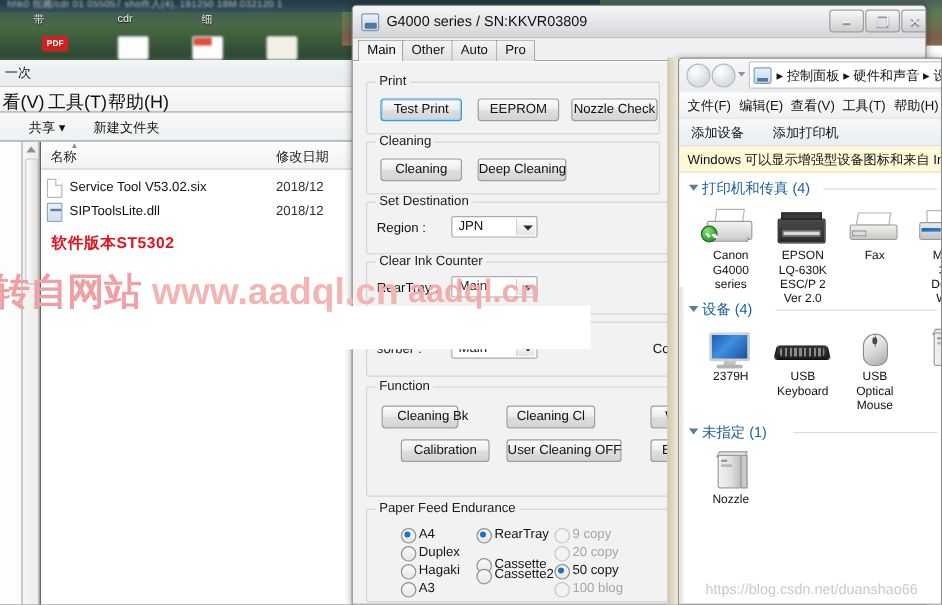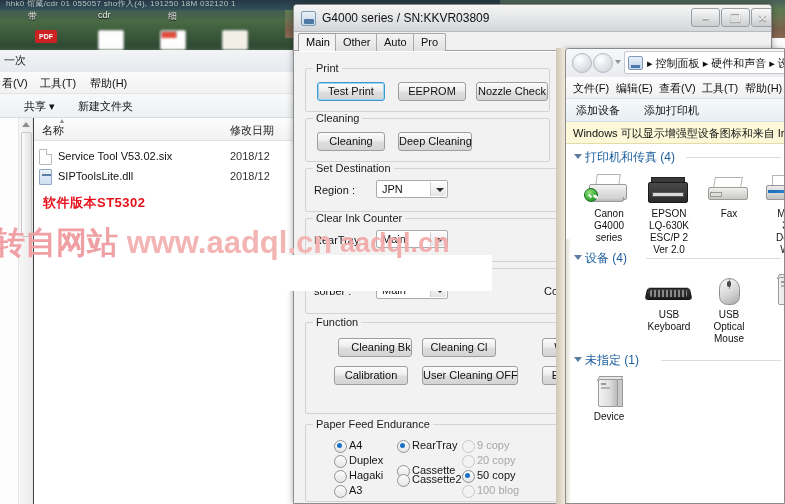--- a/index.html
+++ b/index.html
@@ -71,21 +71,21 @@
     position:absolute; left:0; top:0; width:296px; height:22px;
     background:linear-gradient(180deg,#f2f4f6 0%,#e6eaee 100%);
     filter: blur(.6px);
   }
   .exp-addr-txt { position:absolute; left:4px; top:3px; color:#1a1a1a; font-size:11px; }
   .exp-menubar {
     position:absolute; left:0; top:22px; width:296px; height:22px;
     background:linear-gradient(180deg,#fbfbfb 0%,#f1f1f1 100%);
     border-bottom:1px solid #e3e3e3;
   }
-  .exp-menubar .mi { position:absolute; top:4px; font-size:11px; color:#111; }
+  .exp-menubar .mi { position:absolute; top:4px; font-size:15px; color:#111; }
   .exp-toolbar {
     position:absolute; left:0; top:44px; width:296px; height:24px;
     background:linear-gradient(180deg,#f7f9fa 0%,#eef1f3 100%);
     border-bottom:1px solid #d9dde0;
   }
   .exp-toolbar .ti { position:absolute; top:5px; font-size:11px; color:#111; }
   .exp-colhdr {
     position:absolute; left:34px; top:68px; width:262px; height:23px;
     background:linear-gradient(180deg,#fdfdfd 0%,#f2f2f2 100%);
     border-bottom:1px solid #e0e0e0;
@@ -479,21 +479,21 @@
       <div class="lbl" style="left:20px;top:233px;">sorber :</div>
       <div class="combo" style="left:82px;top:229px;width:72px;">
         <div class="cv">Main</div>
         <div class="arrowbox"></div>
       </div>
       <div class="lbl" style="left:250px;top:233px;">Count</div>
 
       <div class="grp" style="left:11px;top:270px;width:462px;height:92px;">
         <div class="lg">Function</div>
       </div>
-      <div class="btn" style="left:44px;top:286px;width:74px;padding-left:12px;">Cleaning Bk</div>
+      <div class="btn" style="left:24px;top:286px;width:64px;padding-left:12px;">Cleaning Bk</div>
       <div class="btn" style="left:128px;top:286px;width:74px;">Cleaning Cl</div>
       <div class="btn" style="left:248px;top:286px;width:44px;">Writ</div>
       <div class="btn" style="left:40px;top:314px;width:74px;">Calibration</div>
       <div class="btn" style="left:128px;top:314px;width:96px;">User Cleaning OFF</div>
       <div class="btn" style="left:248px;top:314px;width:44px;">Error</div>
 
       <div class="grp" style="left:11px;top:372px;width:462px;height:78px;">
         <div class="lg">Paper Feed Endurance</div>
       </div>
 
@@ -600,20 +600,28 @@
         <div class="cap">Doc</div>
         <div class="cap">W</div>
       </div>
 
       <div class="cp-sechdr" style="top:105px;">
         <div class="tri"></div>
         <div class="st">设备 (4)</div>
         <div class="rule" style="left:80px;width:135px;"></div>
       </div>
 
+      <div class="cp-item" style="left:14px;top:127px;">
+        <div class="cp-artbox">
+          <div class="mon-screen"></div>
+            <div class="mon-stand"></div>
+            <div class="mon-base"></div>
+        </div>
+        <div class="cap">2379H</div>
+      </div>
 
       <div class="cp-item" style="left:74px;top:127px;">
         <div class="cp-artbox">
           <div class="kb-body"></div>
             <div class="kb-keys"></div>
         </div>
         <div class="cap">USB</div>
         <div class="cap">Keyboard</div>
       </div>
 
@@ -645,19 +653,20 @@
       </div>
 
       <div class="cp-item" style="left:14px;top:229px;">
         <div class="cp-artbox">
           <div class="pc-top"></div>
             <div class="pc-body"></div>
             <div class="pc-side"></div>
           <div class="pc-led"></div>
             <div class="pc-led2"></div>
         </div>
-        <div class="cap">Device</div>
+        <div class="cap">Nozzle</div>
       </div>
     </div>
   </div>
 
+  <div class="url-wm">https://blog.csdn.net/duanshao66</div>
 
 </div>
 
 </body></html>

